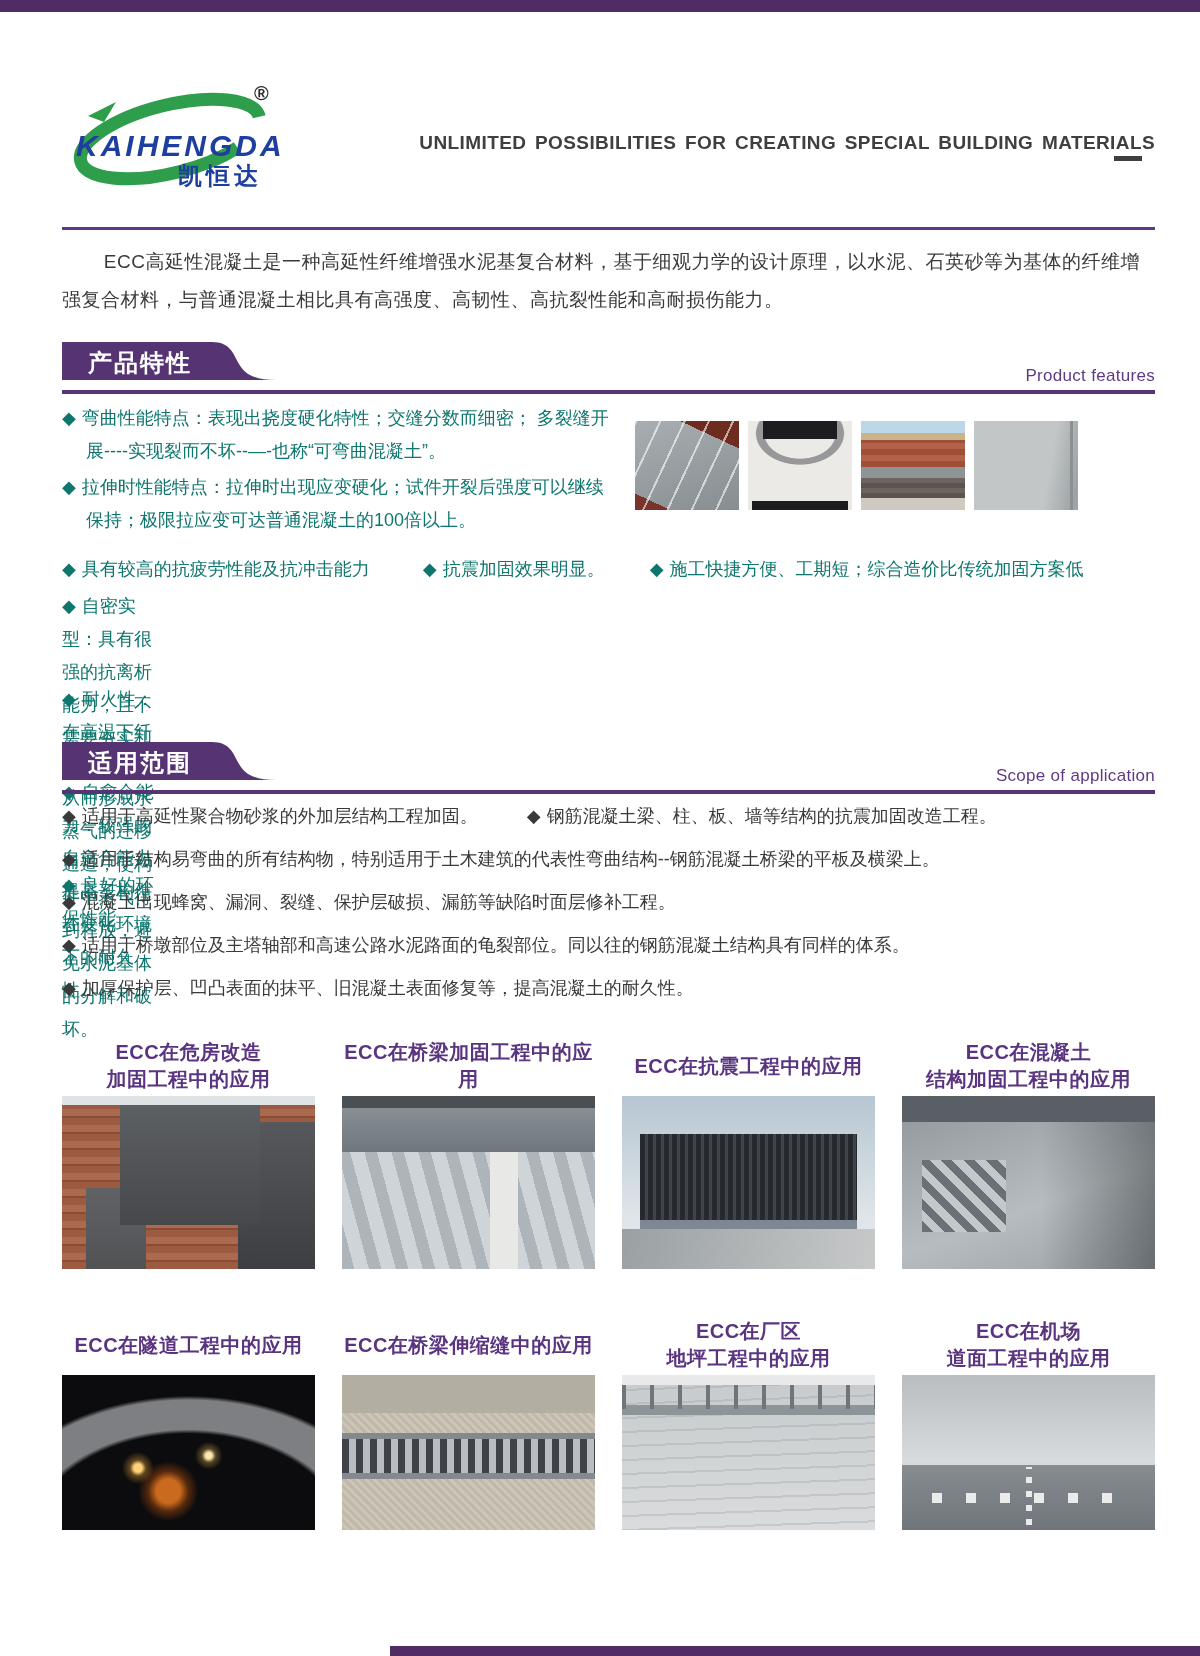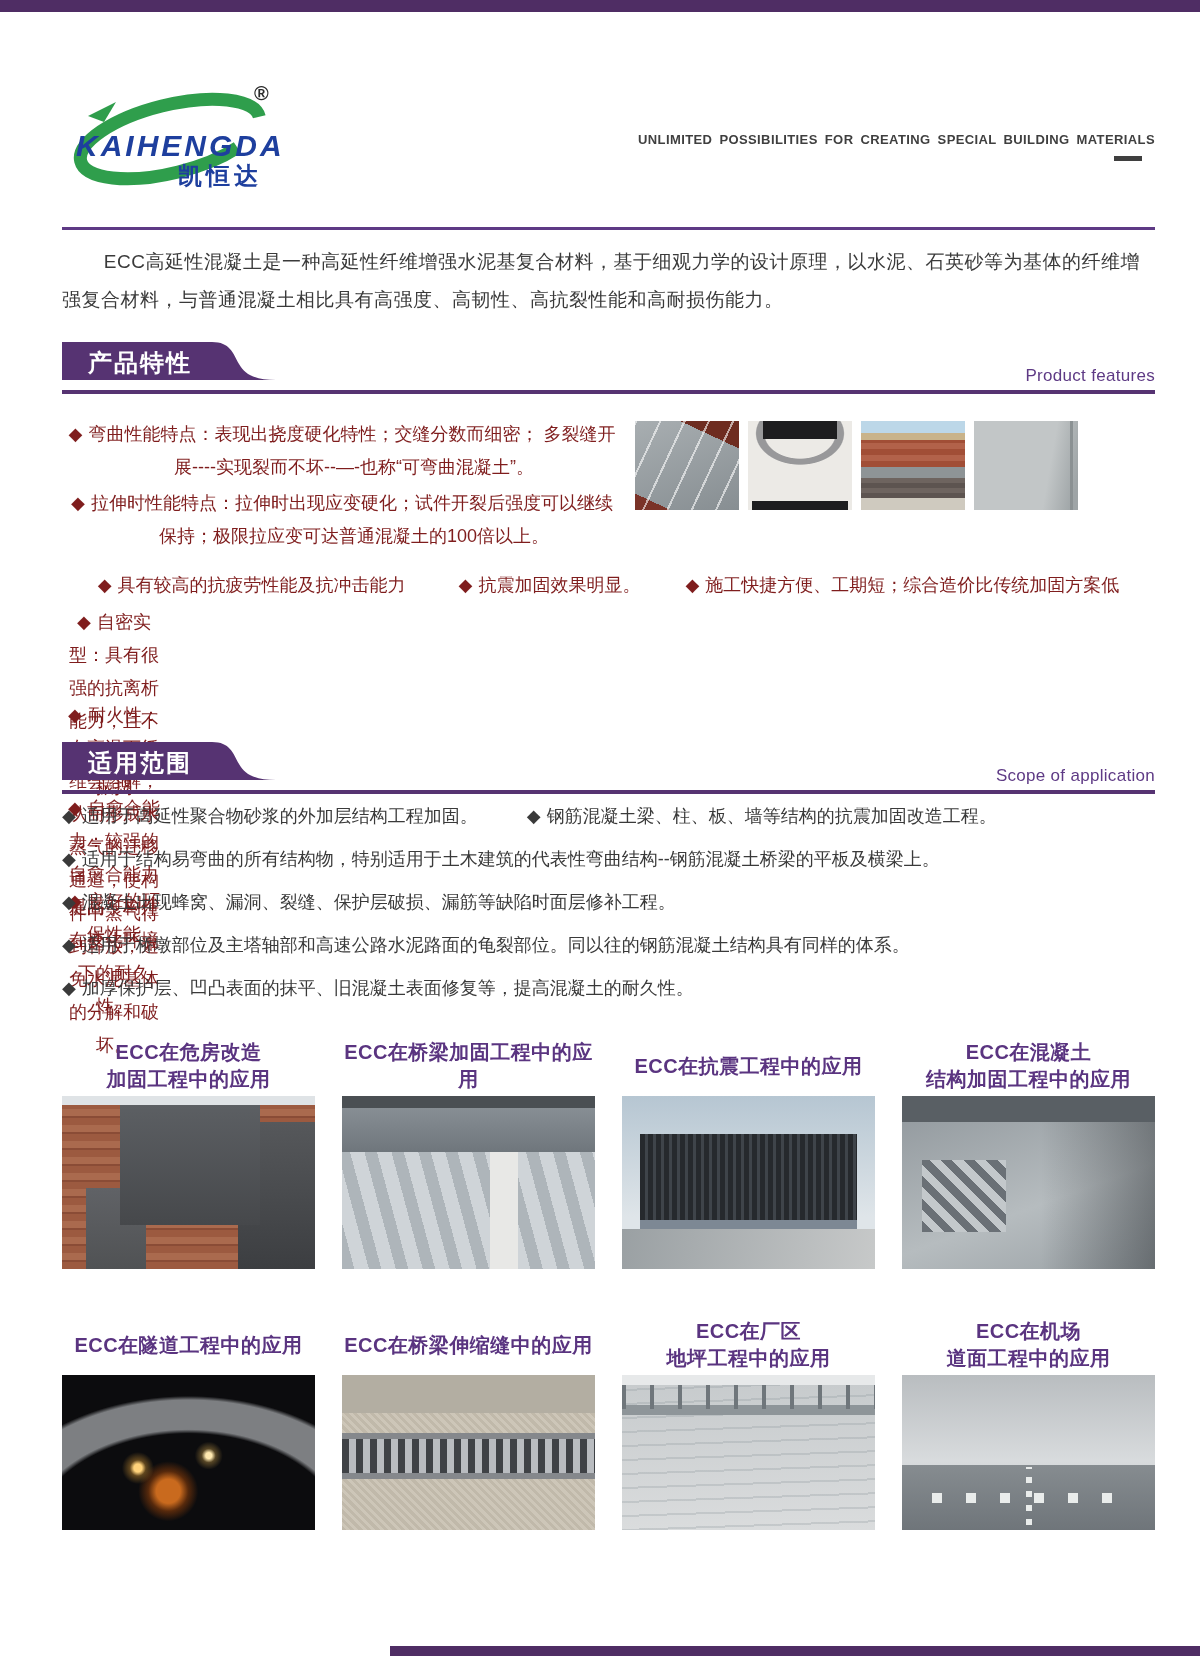--- a/index.html
+++ b/index.html
@@ -7,37 +7,37 @@
   .page{position:relative;width:1200px;height:1656px;margin:0 auto;background:#ffffff;overflow:hidden;}
 
   
   .topbar{position:absolute;top:0;left:0;width:1200px;height:12px;background:#4f2d64;}
   .botbar{position:absolute;bottom:0;left:390px;right:0;height:10px;background:#4f2d64;}
 
   
   .logo{position:absolute;left:58px;top:84px;width:260px;height:110px;}
   .logo svg{position:absolute;left:0;top:0;}
   .logo .reg{position:absolute;left:196px;top:-2px;font-size:20px;color:#2b2b2b;font-weight:bold;}
-  .tagline{position:absolute;right:45px;top:132px;font-size:13px;font-weight:bold;color:#3f3f3f;letter-spacing:.4px;word-spacing:3px;}
+  .tagline{position:absolute;right:45px;top:132px;font-size:19px;font-weight:bold;color:#3f3f3f;letter-spacing:.4px;word-spacing:3px;}
   .tagline-dash{position:absolute;right:58px;top:156px;width:28px;height:5px;background:#3f3f3f;}
 
   .rule-top{position:absolute;left:62px;right:45px;top:227px;height:3px;background:#5e3a85;}
 
   .intro{position:absolute;left:62px;right:45px;top:243px;font-size:19px;line-height:38px;text-indent:2.2em;color:#3a3a3a;letter-spacing:.5px;}
 
   
   .sec{position:absolute;left:62px;right:45px;height:42px;}
   .sec .rule{position:absolute;left:0;right:0;bottom:0;height:4px;background:#563372;}
   .sec .banner{position:absolute;left:0;bottom:0;width:214px;height:52px;background:#563372;
     clip-path:path('M0 0 L150 0 C168 0 171 11 177 22 C183 33 194 38 214 38 L0 38 Z');}
   .sec .banner span{position:absolute;left:26px;top:5px;font-size:24px;font-weight:bold;color:#ffffff;letter-spacing:2px;}
   .sec .en{position:absolute;right:0;bottom:8px;font-size:17px;color:#5e3a85;letter-spacing:.3px;}
 
   
-  .flist{position:absolute;left:62px;right:45px;top:418px;font-size:18px;color:#7f1d1d;text-align:center;}
+  .flist{position:absolute;left:62px;right:45px;top:402px;font-size:18px;color:#0f766e;}
   .fitem{line-height:33px;margin-bottom:3px;}
   .fitem .b{margin-right:6px;}
   .hang{display:block;padding-left:24px;}
   .hang .first{margin-left:-24px;}
   .narrow{width:560px;}
   .inline-row{margin-top:16px;}
   .inline-row .seg2{margin-left:48px;}
   .inline-row .seg3{margin-left:40px;}
   .fitem.sp{margin-top:4px;}
 

